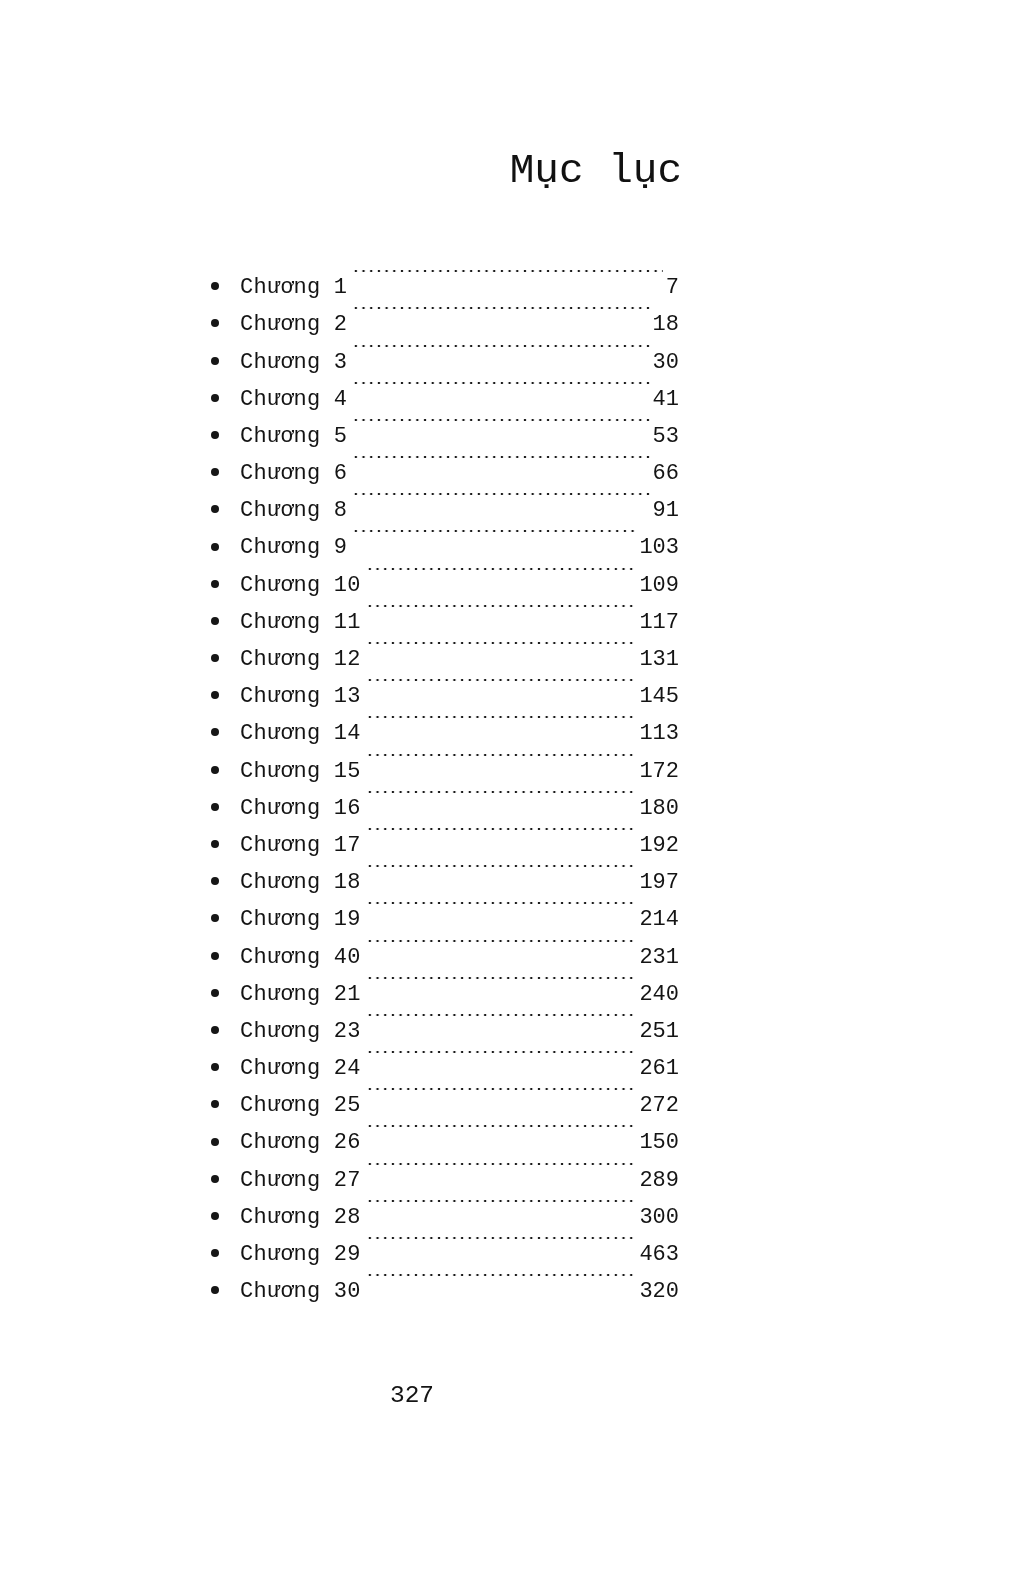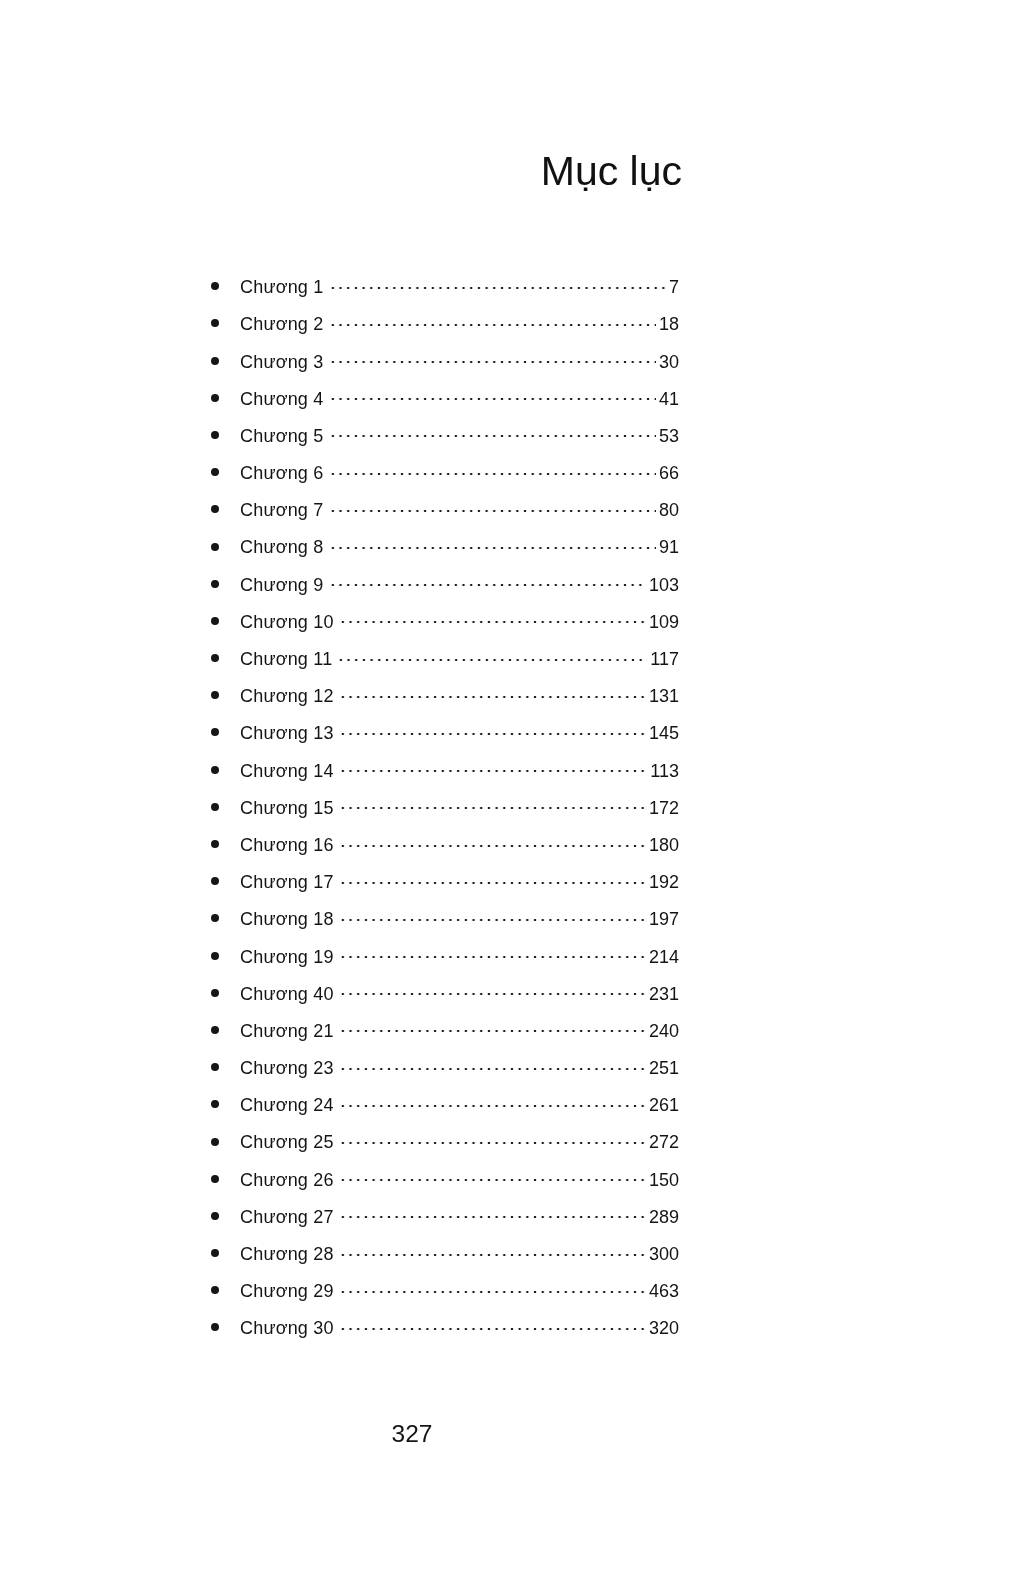--- a/index.html
+++ b/index.html
@@ -6,43 +6,43 @@
     margin: 0;
     padding: 0;
     background: #ffffff;
   }
   .page {
     position: relative;
     width: 828px;
     height: 1575px;
     background: #ffffff;
     color: #141414;
-    font-family: Liberation Sans, sans-serif;
+    font-family: Liberation Mono, monospace;
     overflow: hidden;
     box-sizing: border-box;
   }
   .toc-title {
     margin: 0;
     padding: 148px 146px 0 0;
     text-align: right;
     font-size: 41px;
     font-weight: 400;
     line-height: 1.15;
     color: #111111;
   }
   .toc-list {
     list-style: none;
     margin: 74px 0 0 0;
     padding: 0 149px 0 211px;
   }
   .toc-row {
     display: flex;
-    align-items: center;
+    align-items: flex-start;
     height: 37.2px;
-    font-size: 18px;
+    font-size: 22px;
     line-height: 37.2px;
     white-space: nowrap;
   }
   .bullet {
     align-self: center;
     width: 8px;
     height: 8px;
     border-radius: 50%;
     background: #161616;
     margin-right: 21px;
@@ -113,26 +113,20 @@
         <span class="page-number">53</span>
       </li>
       <li class="toc-row">
         <span class="bullet"></span>
         <span class="chapter-label">Chương 6</span>
         <span class="dot-leader"></span>
         <span class="page-number">66</span>
       </li>
       <li class="toc-row">
         <span class="bullet"></span>
-        <span class="chapter-label">Chương 7</span>
-        <span class="dot-leader"></span>
-        <span class="page-number">80</span>
-      </li>
-      <li class="toc-row">
-        <span class="bullet"></span>
         <span class="chapter-label">Chương 8</span>
         <span class="dot-leader"></span>
         <span class="page-number">91</span>
       </li>
       <li class="toc-row">
         <span class="bullet"></span>
         <span class="chapter-label">Chương 9</span>
         <span class="dot-leader"></span>
         <span class="page-number">103</span>
       </li>

